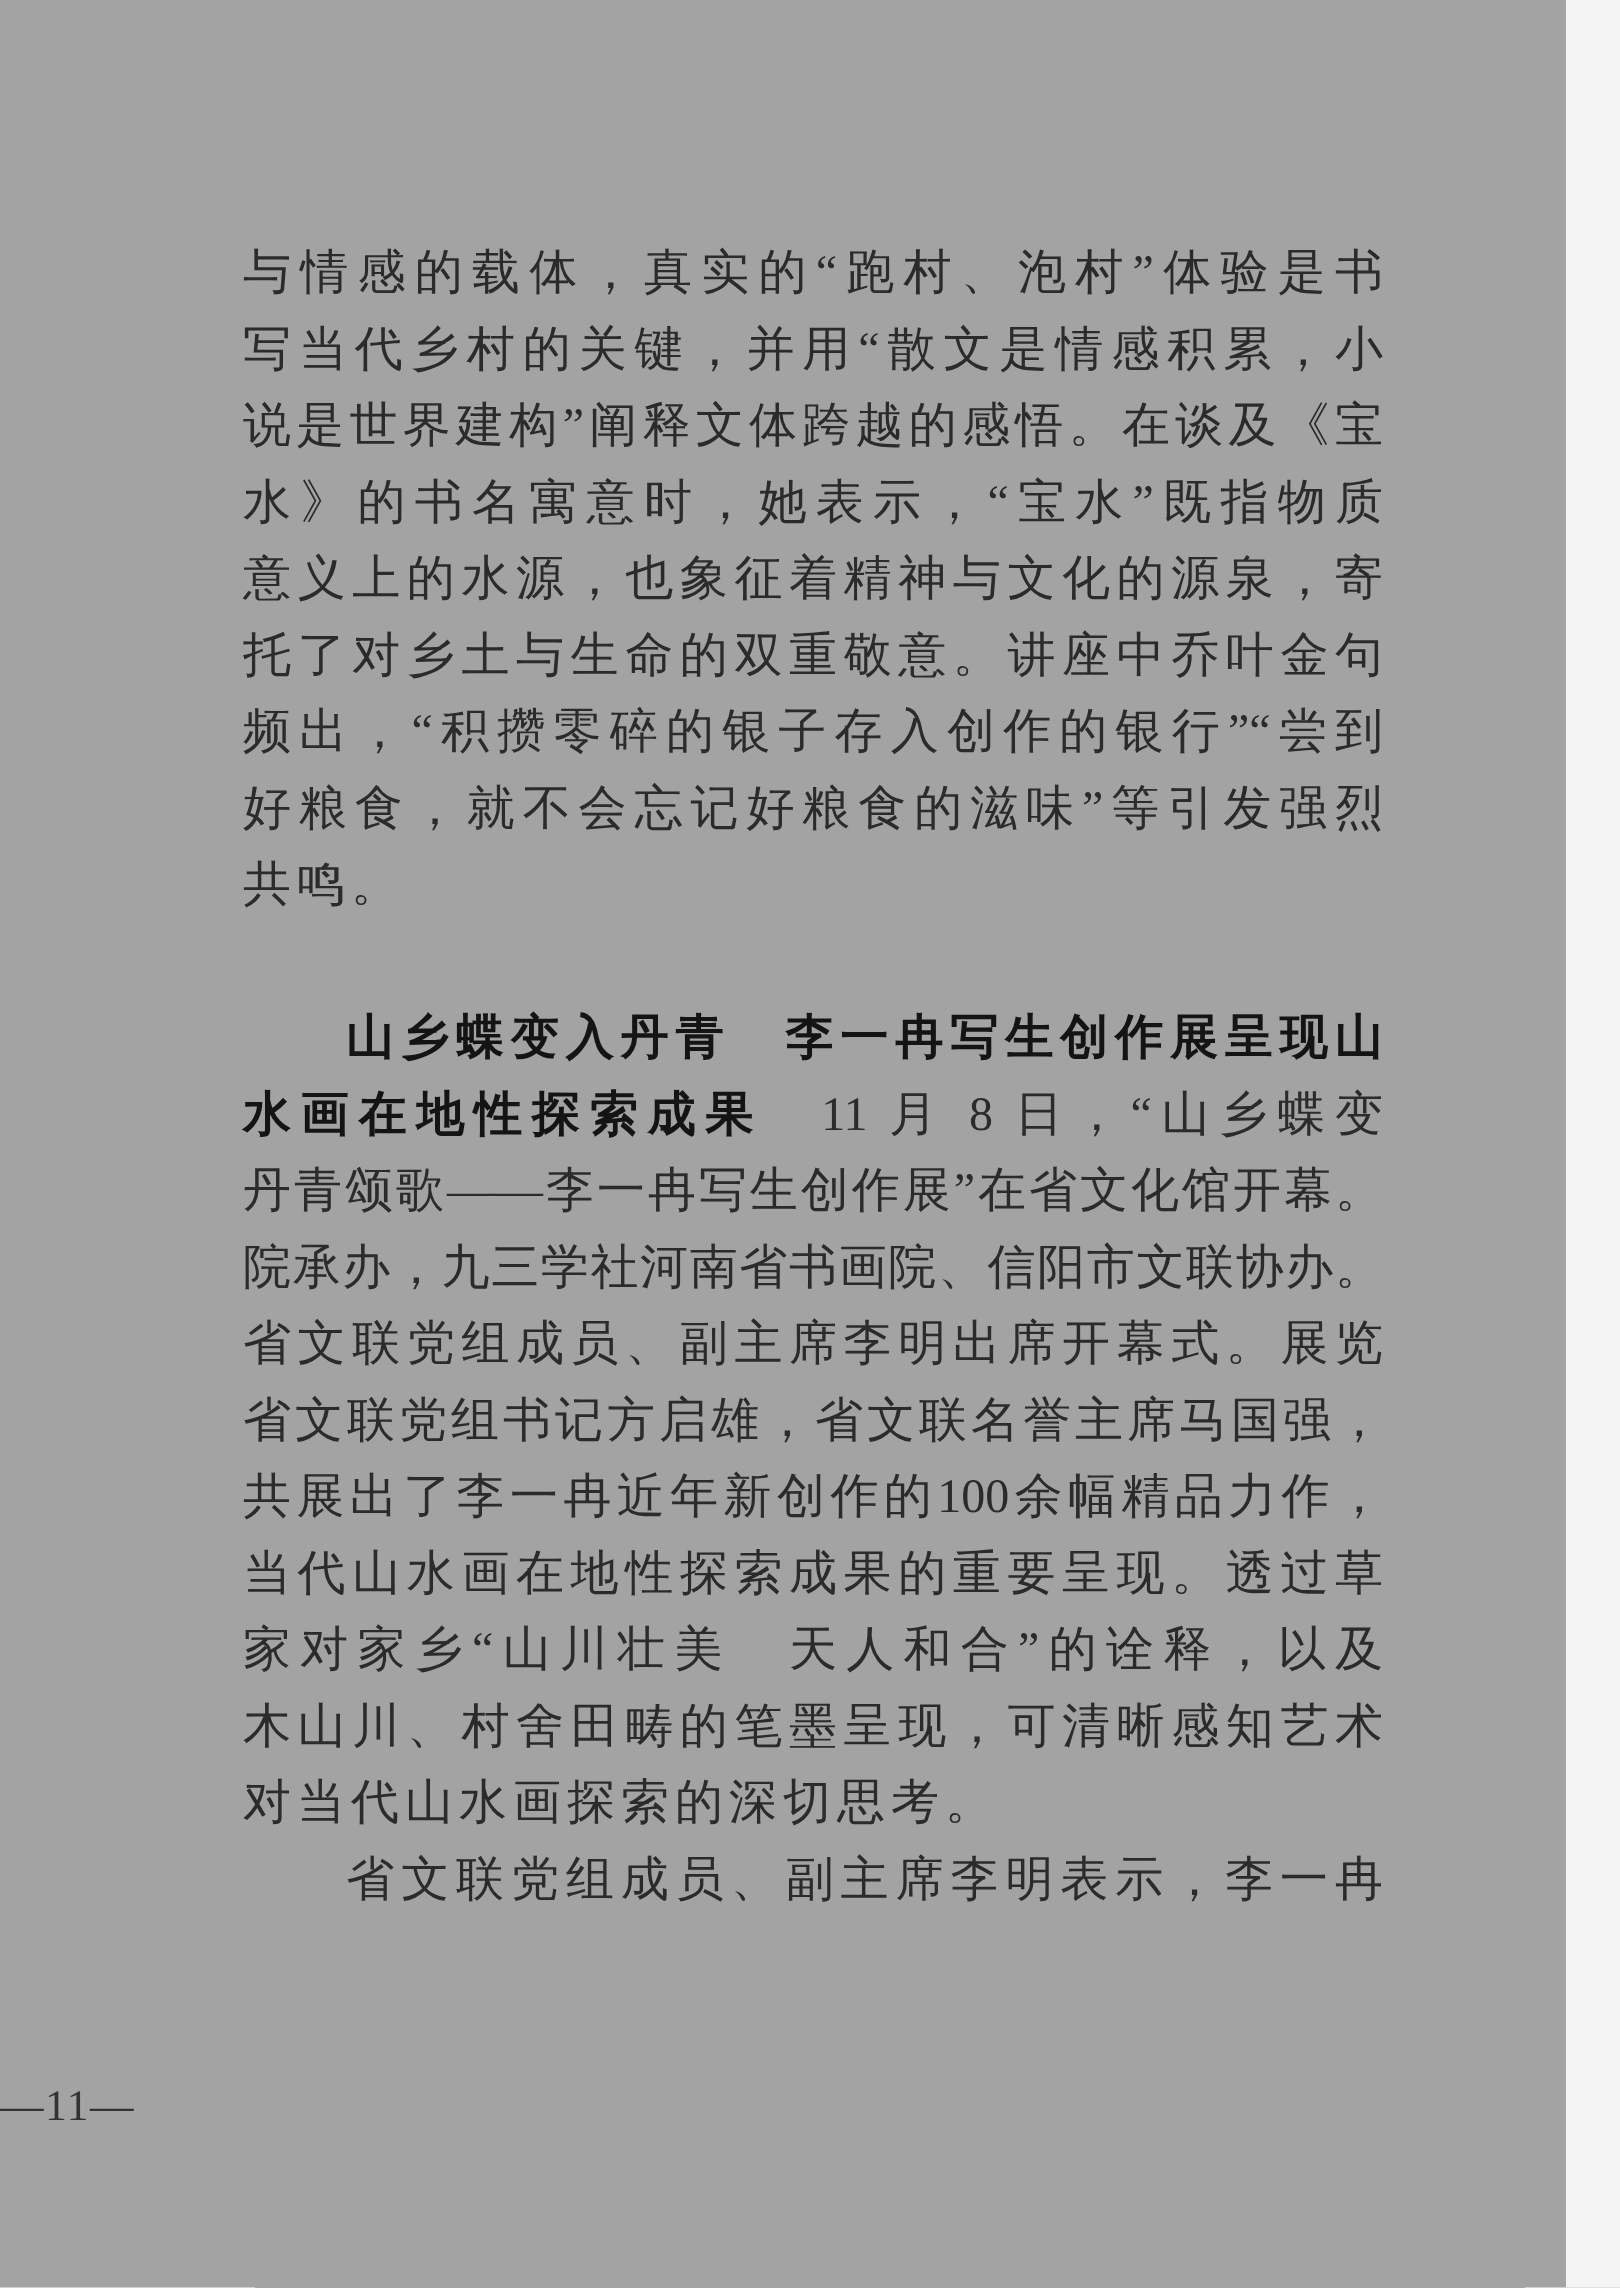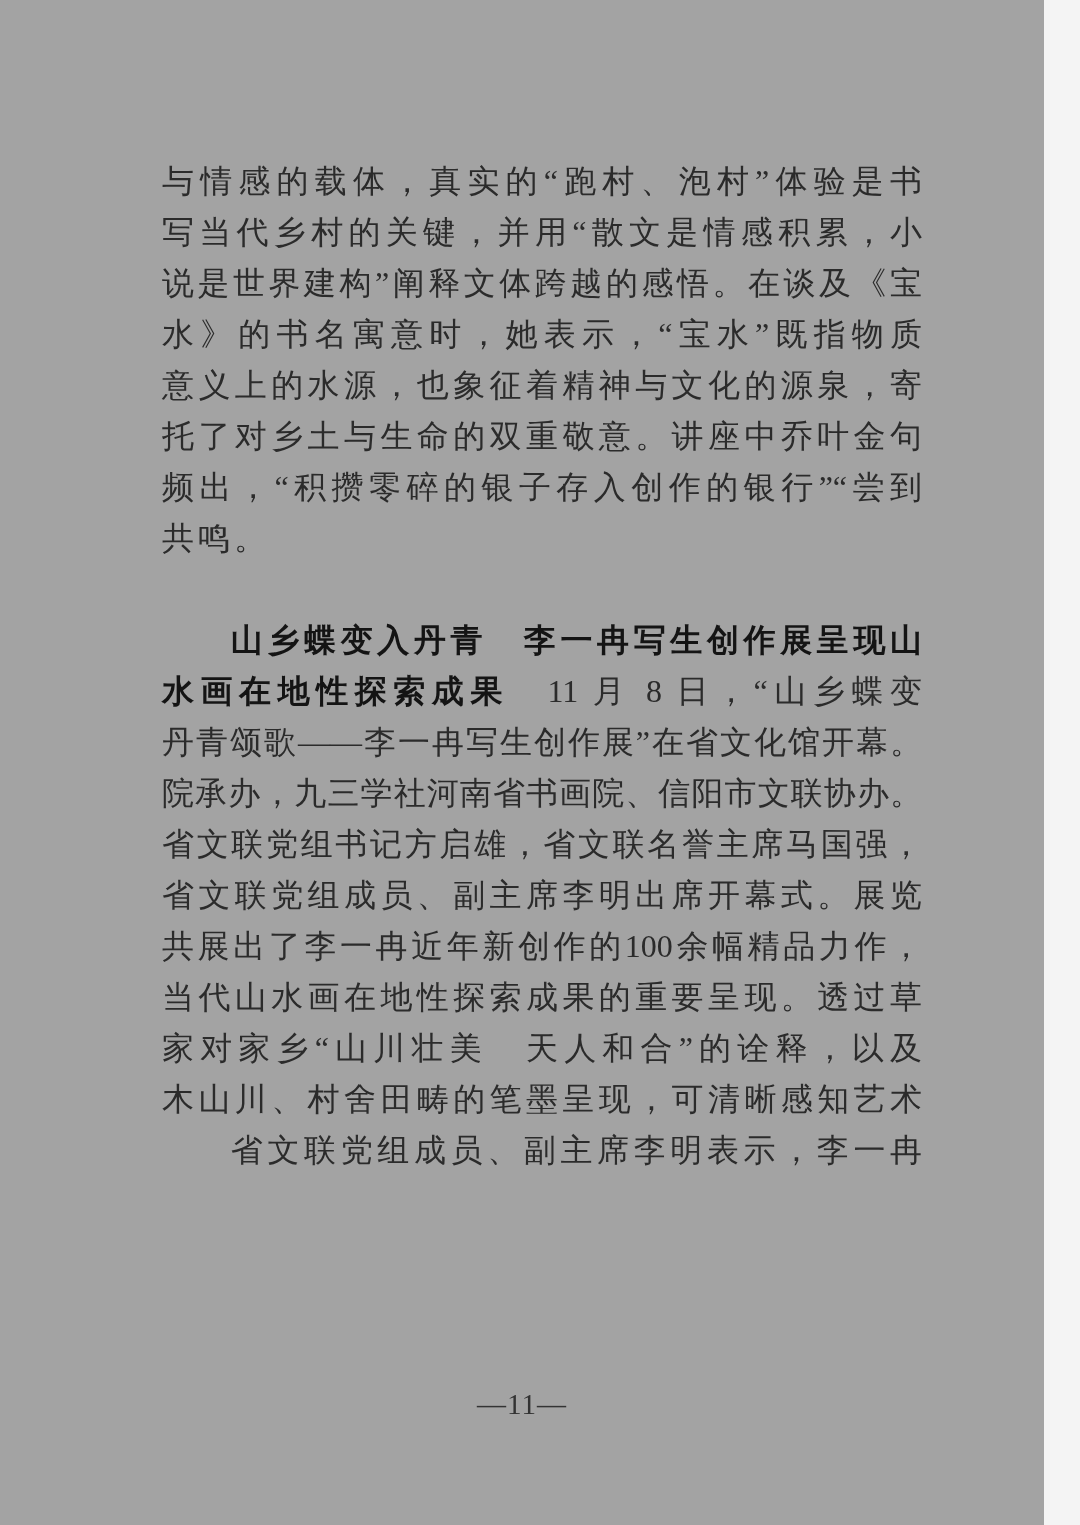--- a/index.html
+++ b/index.html
@@ -49,48 +49,49 @@
   }
   .line .regular {
     font-weight: 400;
     text-align: center;
   }
   .page-number {
     position: absolute;
     left: 0;
     top: 1384px;
     width: 100%;
-    text-align: center;
     font-size: 29px;
     line-height: 40px;
     color: #333333;
     letter-spacing: 1px;
     font-family: "Liberation Serif", serif;
   }
 </style>
 </head>
 <body>
 
 <div class="page">
   <div class="text-block">
       <div class="line"><span class="regular">与情感的载体，真实的“跑村、泡村”体验是书</span></div>
       <div class="line"><span class="regular">写当代乡村的关键，并用“散文是情感积累，小</span></div>
       <div class="line"><span class="regular">说是世界建构”阐释文体跨越的感悟。在谈及《宝</span></div>
       <div class="line"><span class="regular">水》的书名寓意时，她表示，“宝水”既指物质</span></div>
       <div class="line"><span class="regular">意义上的水源，也象征着精神与文化的源泉，寄</span></div>
       <div class="line"><span class="regular">托了对乡土与生命的双重敬意。讲座中乔叶金句</span></div>
       <div class="line"><span class="regular">频出，“积攒零碎的银子存入创作的银行”“尝到</span></div>
+      <div class="line"><span class="regular">好粮食，就不会忘记好粮食的滋味”等引发强烈</span></div>
       <div class="line nofill"><span class="regular">共鸣。</span></div>
       <div class="line spacer nofill"></div>
       <div class="line indent"><span class="bold">山乡蝶变入丹青　李一冉写生创作展呈现山</span></div>
       <div class="line"><span class="bold">水画在地性探索成果</span><span class="regular">　11 月 8 日，“山乡蝶变</span></div>
       <div class="line"><span class="regular">丹青颂歌——李一冉写生创作展”在省文化馆开幕。</span></div>
       <div class="line"><span class="regular">院承办，九三学社河南省书画院、信阳市文联协办。</span></div>
+      <div class="line"><span class="regular">省文联党组成员、副主席李明出席开幕式。展览</span></div>
       <div class="line"><span class="regular">省文联党组书记方启雄，省文联名誉主席马国强，</span></div>
-      <div class="line"><span class="regular">省文联党组成员、副主席李明出席开幕式。展览</span></div>
       <div class="line"><span class="regular">共展出了李一冉近年新创作的100余幅精品力作，</span></div>
       <div class="line"><span class="regular">当代山水画在地性探索成果的重要呈现。透过草</span></div>
       <div class="line"><span class="regular">家对家乡“山川壮美　天人和合”的诠释，以及</span></div>
       <div class="line"><span class="regular">木山川、村舍田畴的笔墨呈现，可清晰感知艺术</span></div>
+      <div class="line nofill"><span class="regular">对当代山水画探索的深切思考。</span></div>
       <div class="line indent"><span class="regular">省文联党组成员、副主席李明表示，李一冉</span></div>
     </div>
   <div class="page-number">—11—</div>
 </div>
 
 </body></html>

